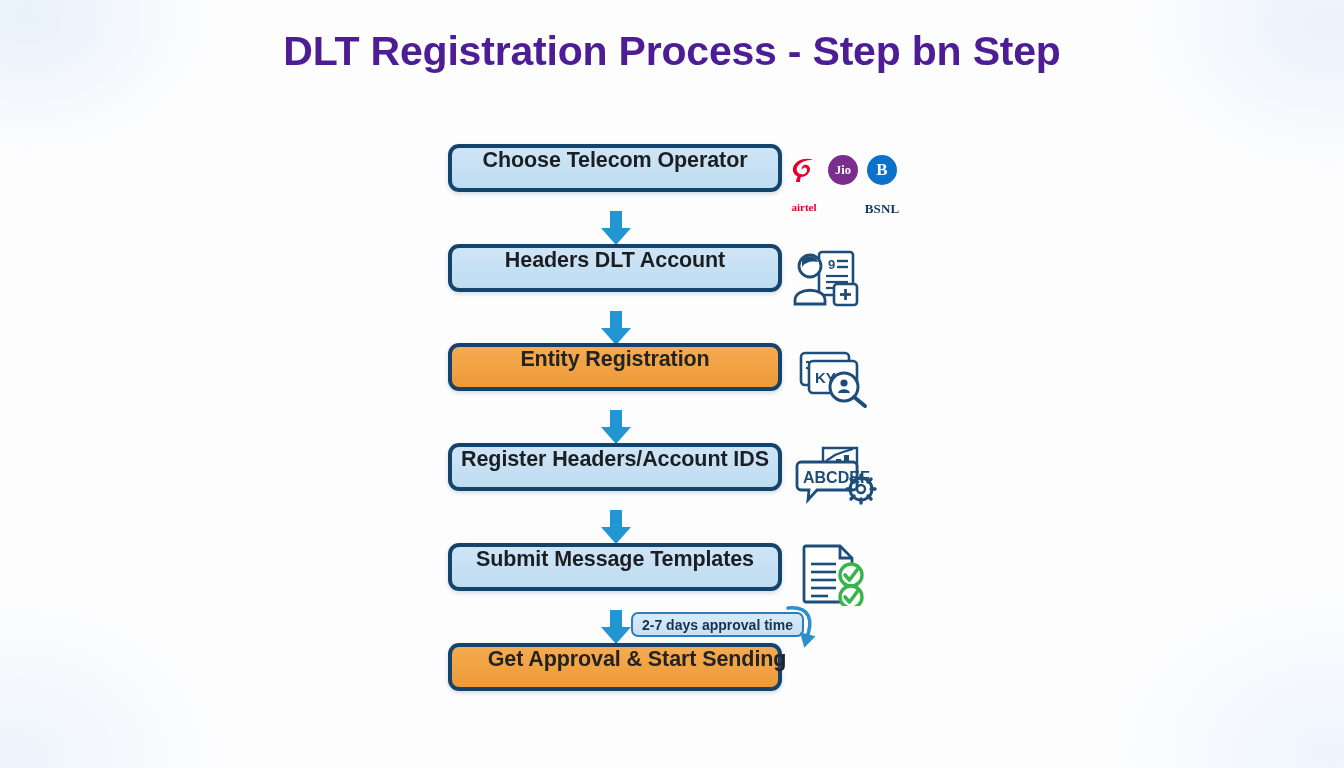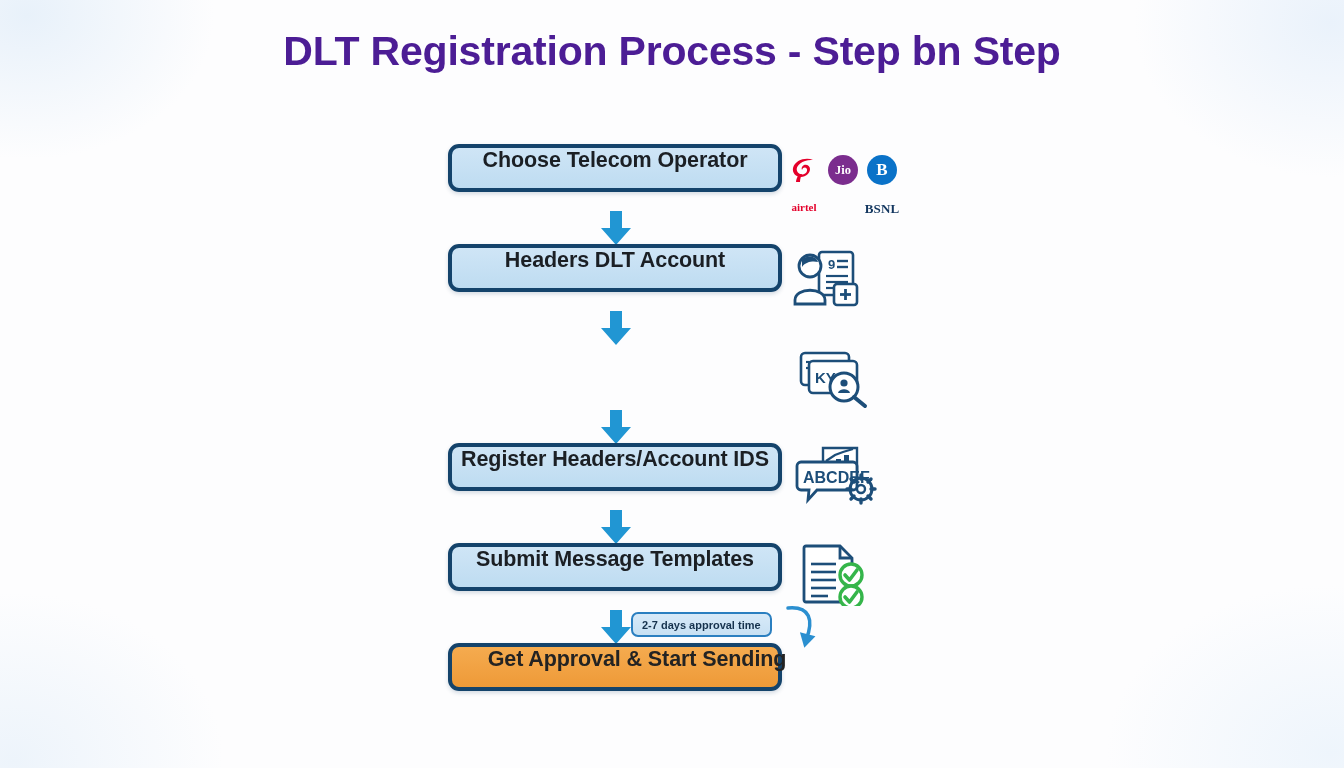--- a/index.html
+++ b/index.html
@@ -101,21 +101,21 @@
     height: 25px;
     box-sizing: border-box;
     padding: 0 9px;
     display: flex;
     align-items: center;
     background: linear-gradient(180deg, #d8eaf8 0%, #c7e0f3 100%);
     border: 2px solid #2b7fc0;
     border-radius: 7px;
   }
   #annotation-label .ann-text {
-    font-size: 11px;
+    font-size: 14px;
     font-weight: bold;
     color: #16324d;
     white-space: nowrap;
   }
   #annotation-hook {
     position: absolute;
     left: 784px;
     top: 602px;
     width: 42px;
     height: 52px;
@@ -197,20 +197,23 @@
   <div class="flow-box blue" id="box-2">
     <span class="box-label">Headers DLT Account</span>
   </div>
 
   <div class="down-arrow" id="arrow-2">
     <svg width="36" height="36" viewBox="0 0 36 36">
       <polygon points="12,0 24,0 24,17 33,17 18,34 3,17 12,17" fill="#2196d3"></polygon>
     </svg>
   </div>
 
+  <div class="flow-box orange" id="box-3">
+    <span class="box-label">Entity Registration</span>
+  </div>
 
   <div class="down-arrow" id="arrow-3">
     <svg width="36" height="36" viewBox="0 0 36 36">
       <polygon points="12,0 24,0 24,17 33,17 18,34 3,17 12,17" fill="#2196d3"></polygon>
     </svg>
   </div>
 
   <div class="flow-box blue" id="box-4">
     <span class="box-label">Register Headers/Account IDS</span>
   </div>

